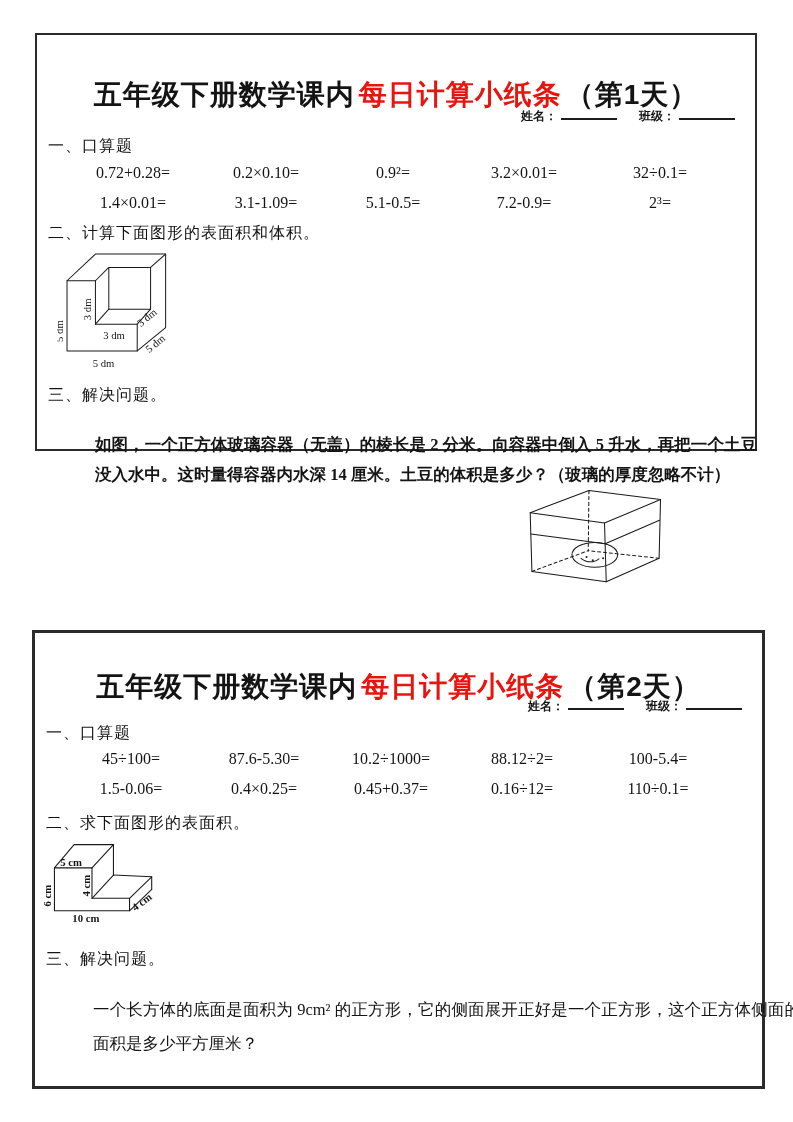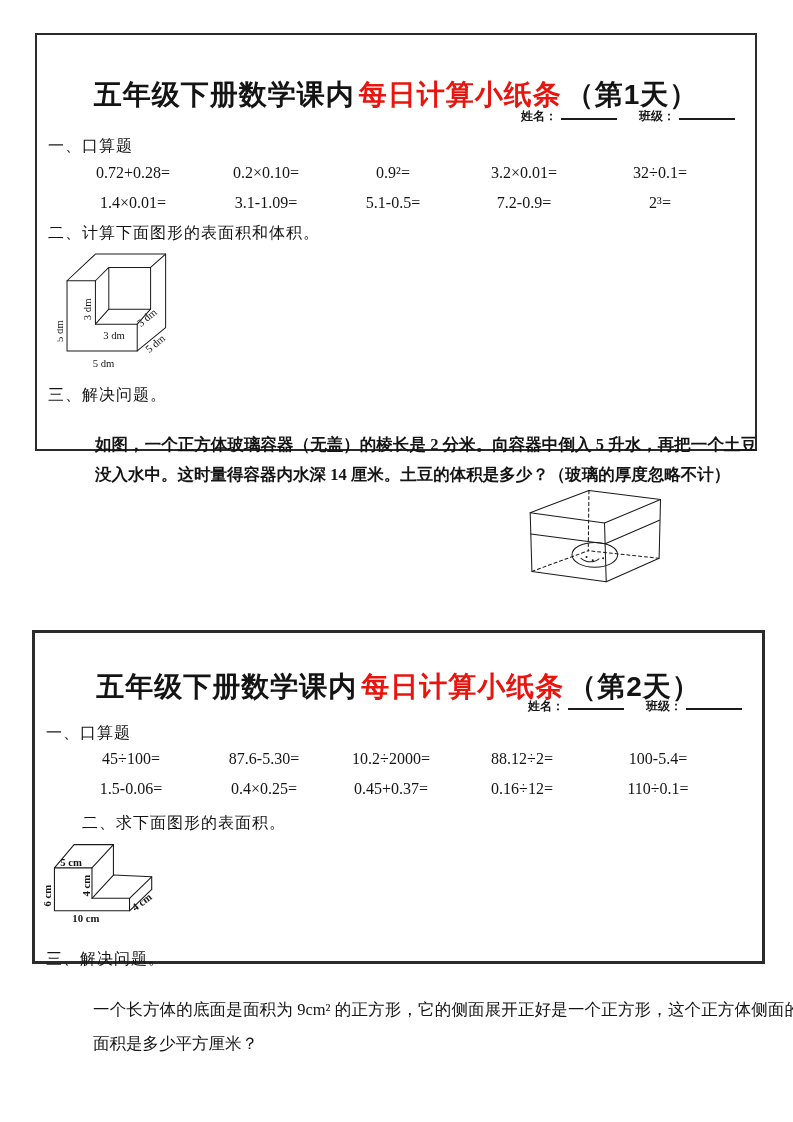--- a/index.html
+++ b/index.html
@@ -2,42 +2,42 @@
 <html><head>
 <meta charset="utf-8">
 <style>
   html,body{margin:0;padding:0;}
   body{
     width:793px;height:1122px;position:relative;background:#ffffff;
     font-family:"Liberation Serif","DejaVu Serif",serif;color:#141414;
   }
   .card{position:absolute;background:#fff;box-sizing:border-box;}
   .card1{left:35px;top:33px;width:722px;height:418px;border:2px solid #2b2b2b;}
-  .card2{left:32px;top:630px;width:733px;height:334px;border:3px solid #2b2b2b;}
+  .card2{left:32px;top:630px;width:733px;height:459px;border:3px solid #2b2b2b;}
   .title{
     position:absolute;left:0;right:0;text-align:center;
     font-family:"Liberation Sans","DejaVu Sans",sans-serif;
     font-weight:bold;font-size:28px;white-space:nowrap;letter-spacing:1px;
   }
   .card1 .title{top:22px;}
   .card2 .title{top:16px;}
   .title .hl{margin:0 4px;}
   .namerow{
     position:absolute;right:16px;font-size:12px;font-weight:600;white-space:nowrap;
   }
   .card1 .namerow{top:70px;}
   .card2 .namerow{top:62px;}
   .blank{
     display:inline-block;width:56px;height:1.05em;
     border-bottom:2px solid #1c1c1c;vertical-align:baseline;margin:0 4px;
   }
   .blank.first{margin-right:22px;}
   .sec{position:absolute;left:11px;font-size:16px;letter-spacing:1px;white-space:nowrap;}
   .card1 .s1{top:101px;} .card1 .s2{top:188px;} .card1 .s3{top:350px;}
-  .card2 .s1{top:90px;}  .card2 .s2{top:180px;margin-left:36px;} .card2 .s3{top:316px;}
+  .card2 .s1{top:90px;}  .card2 .s2{top:180px;} .card2 .s3{top:316px;}
   .probs{
     position:absolute;left:26px;display:grid;
     grid-template-columns:140px 126px 128px 134px 138px;
     row-gap:12px;font-size:16px;
   }
   .card1 .probs{top:129px;}
   .card2 .probs{top:117px;}
   .probs span{text-align:center;white-space:nowrap;}
   .wp{position:absolute;left:11px;font-size:16.5px;line-height:31px;text-align:justify;margin-left:47px;}
   .card1 .wp{top:378px;width:662px;font-weight:bold;line-height:30px;}
@@ -117,21 +117,21 @@
 
   <div class="namerow">
     <span>姓名：</span><span class="blank first"></span><span>班级：</span><span class="blank"></span>
   </div>
 
   <div class="sec s1">一、口算题</div>
 
   <div class="probs">
     <span>45÷100=</span>
     <span>87.6-5.30=</span>
-    <span>10.2÷2000=</span>
+    <span>10.2÷1000=</span>
     <span>88.12÷2=</span>
     <span>100-5.4=</span>
     <span>1.5-0.06=</span>
     <span>0.4×0.25=</span>
     <span>0.45+0.37=</span>
     <span>0.16÷12=</span>
     <span>110÷0.1=</span>
   </div>
 
   <div class="sec s2">二、求下面图形的表面积。</div>

